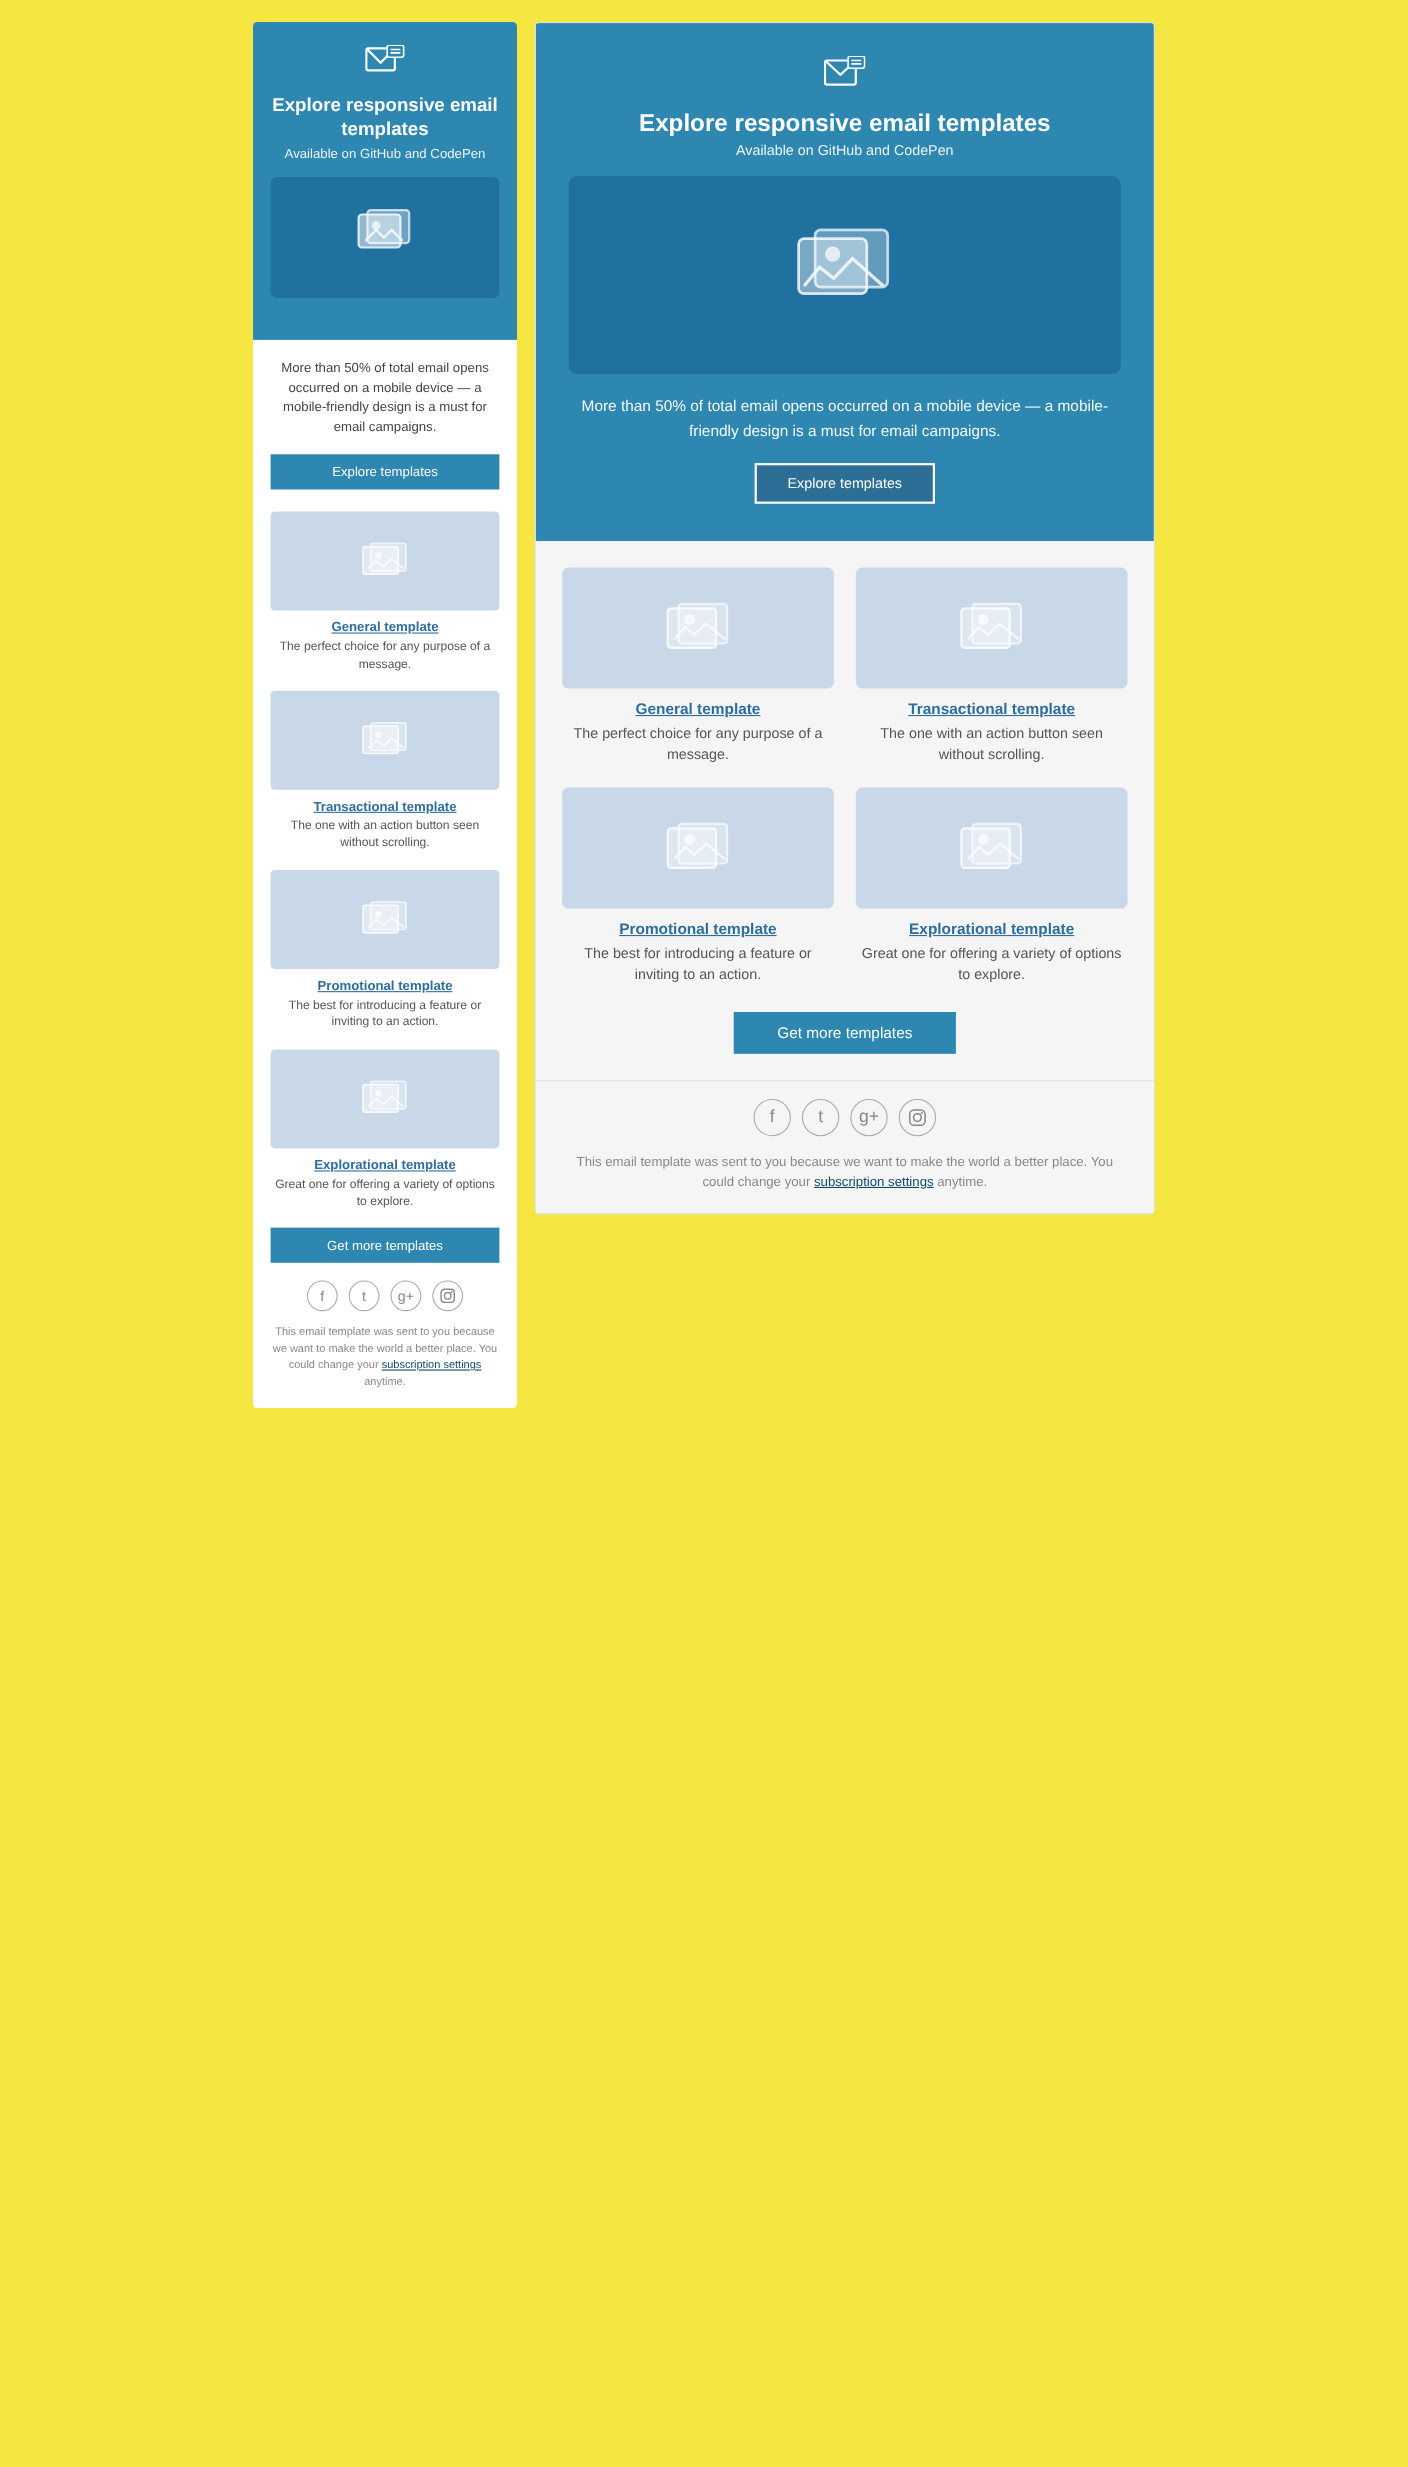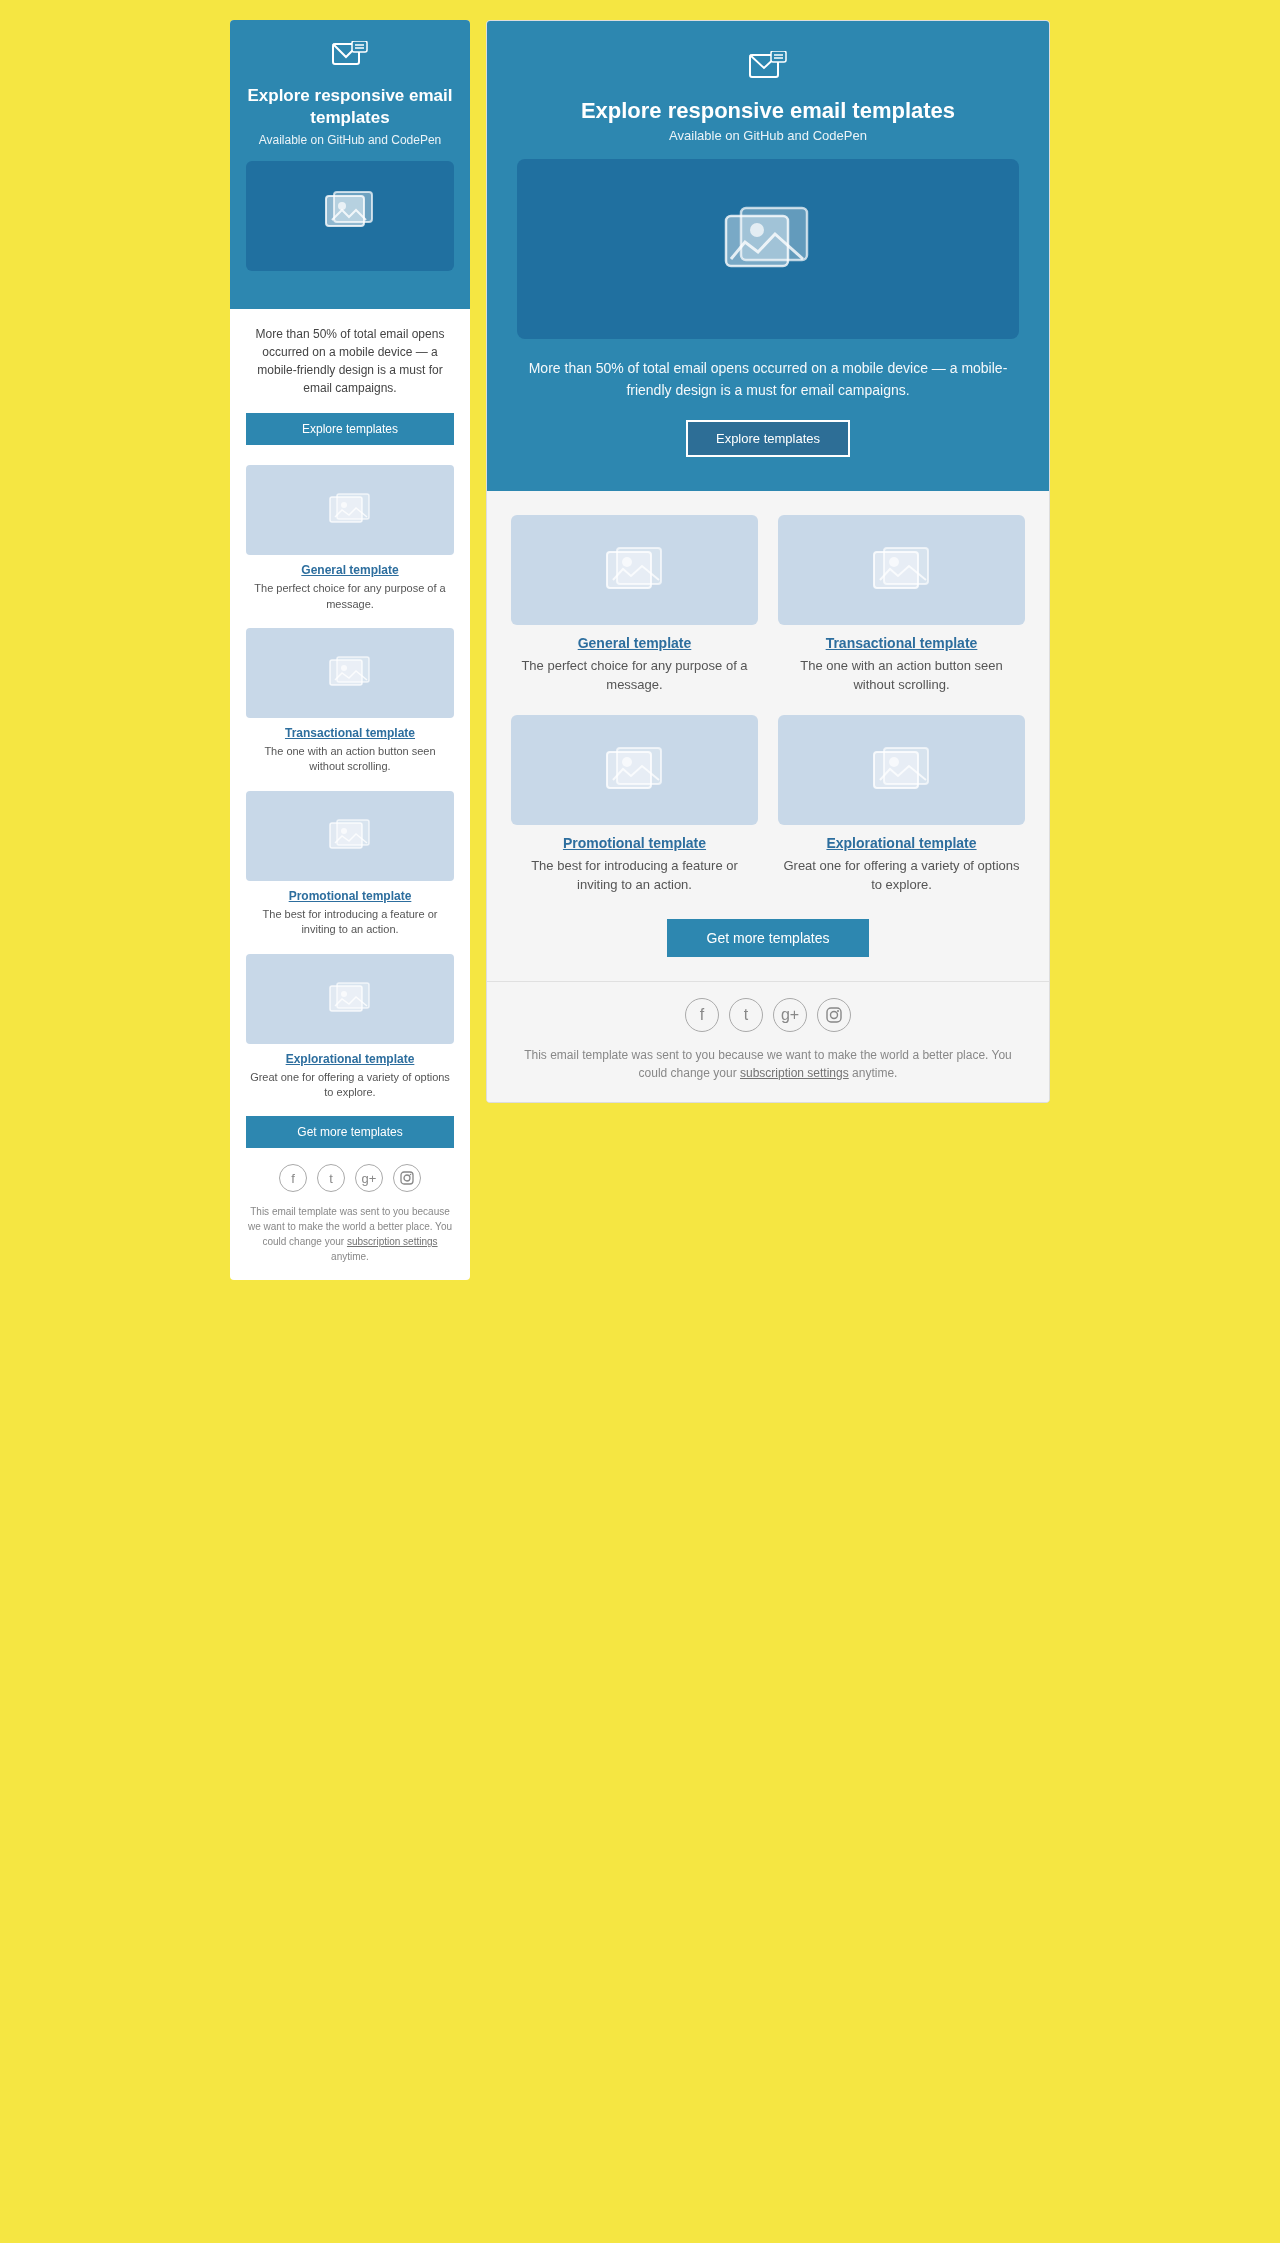--- a/index.html
+++ b/index.html
@@ -145,21 +145,21 @@
       font-size: 13px;
       color: #888;
     }
     .footer-text {
       font-size: 10px;
       color: #888;
       line-height: 1.5;
       text-align: center;
     }
     .footer-text a {
-      color: #737373;
+      color: #0c4a6e;
       text-decoration: underline;
     }
 
     
     .desktop-col {
       flex: 1;
       background: #fff;
       border-radius: 4px;
       overflow: hidden;
       border: 1px solid #ddd;

